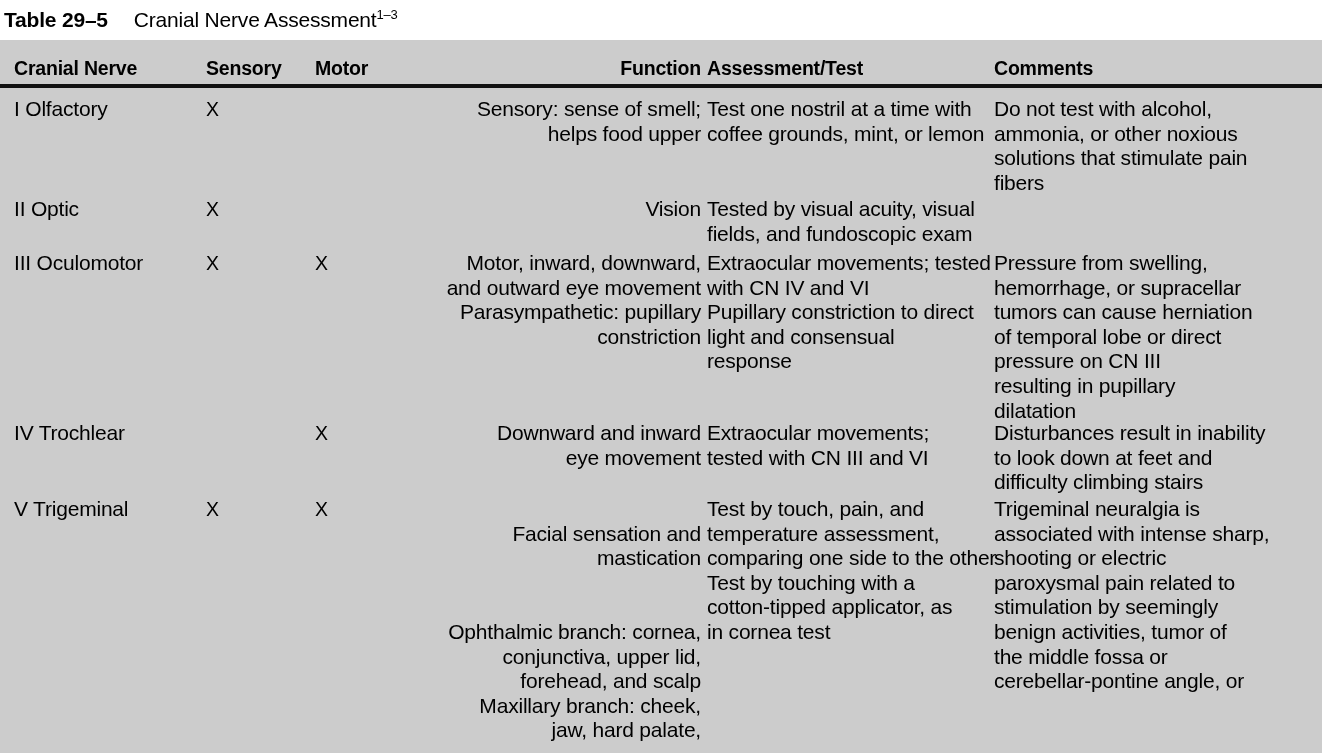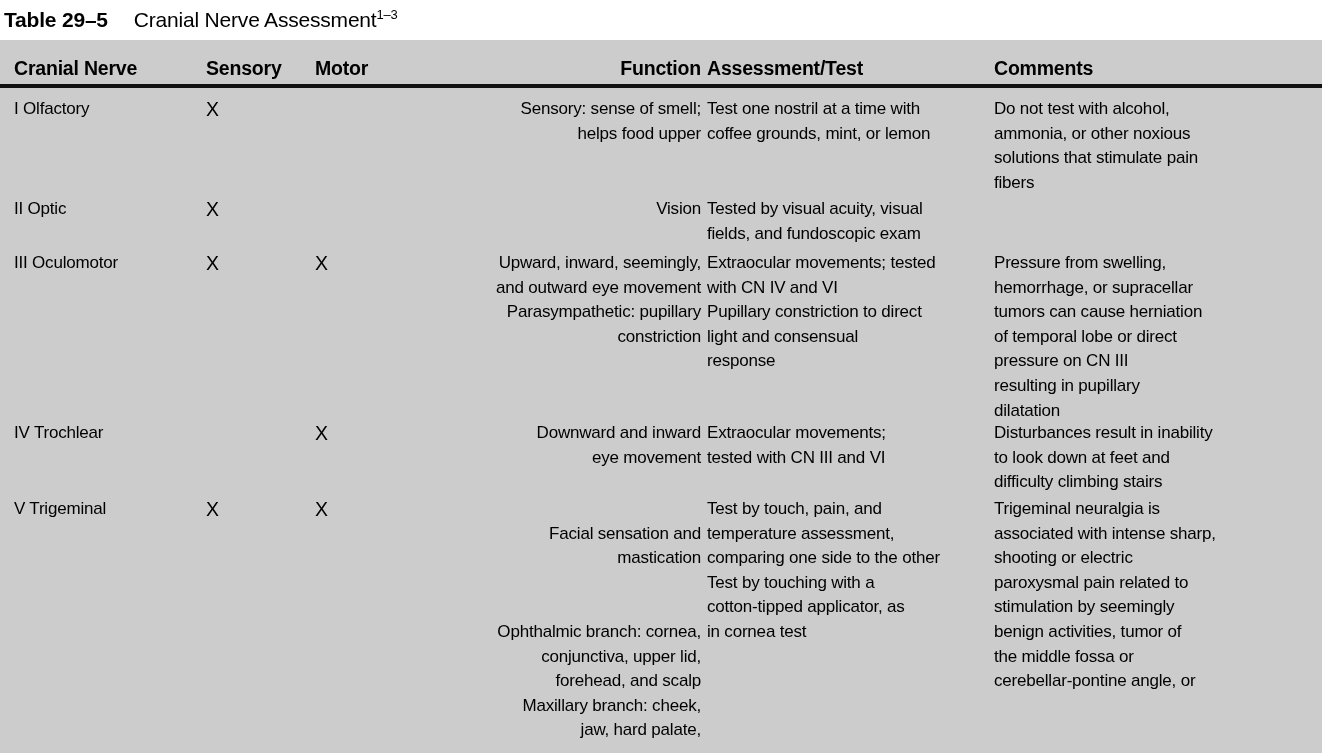--- a/index.html
+++ b/index.html
@@ -73,21 +73,21 @@
     left: 0;
     top: 44px;
     width: 1322px;
     height: 4px;
     background: #111111;
   }
 
   .cell {
     position: absolute;
     white-space: pre-line;
-    font-size: 17px;
+    font-size: 21px;
     line-height: 24.6px;
     letter-spacing: -0.2px;
   }
   .th {
     font-weight: bold;
     font-size: 19.5px;
     top: 16px;
   }
 
   
@@ -148,21 +148,21 @@
       <div class="cell c-func" style="top:157px">Vision</div>
       <div class="cell c-assess" style="top:157px">Tested by visual acuity, visual
 fields, and fundoscopic exam</div>
       <div class="cell c-comment" style="top:157px"></div>
     </div>
 
     <div>
       <div class="cell c-nerve" style="top:211px">III Oculomotor</div>
       <div class="cell c-sensory mark" style="top:211px">X</div>
       <div class="cell c-motor mark" style="top:211px">X</div>
-      <div class="cell c-func" style="top:211px">Upward, inward, seemingly,
+      <div class="cell c-func" style="top:211px">Motor, inward, downward,
 and outward eye movement
 Parasympathetic: pupillary
 constriction</div>
       <div class="cell c-assess" style="top:211px">Extraocular movements; tested
 with CN IV and VI
 Pupillary constriction to direct
 light and consensual
 response</div>
       <div class="cell c-comment" style="top:211px">Pressure from swelling,
 hemorrhage, or supracellar

